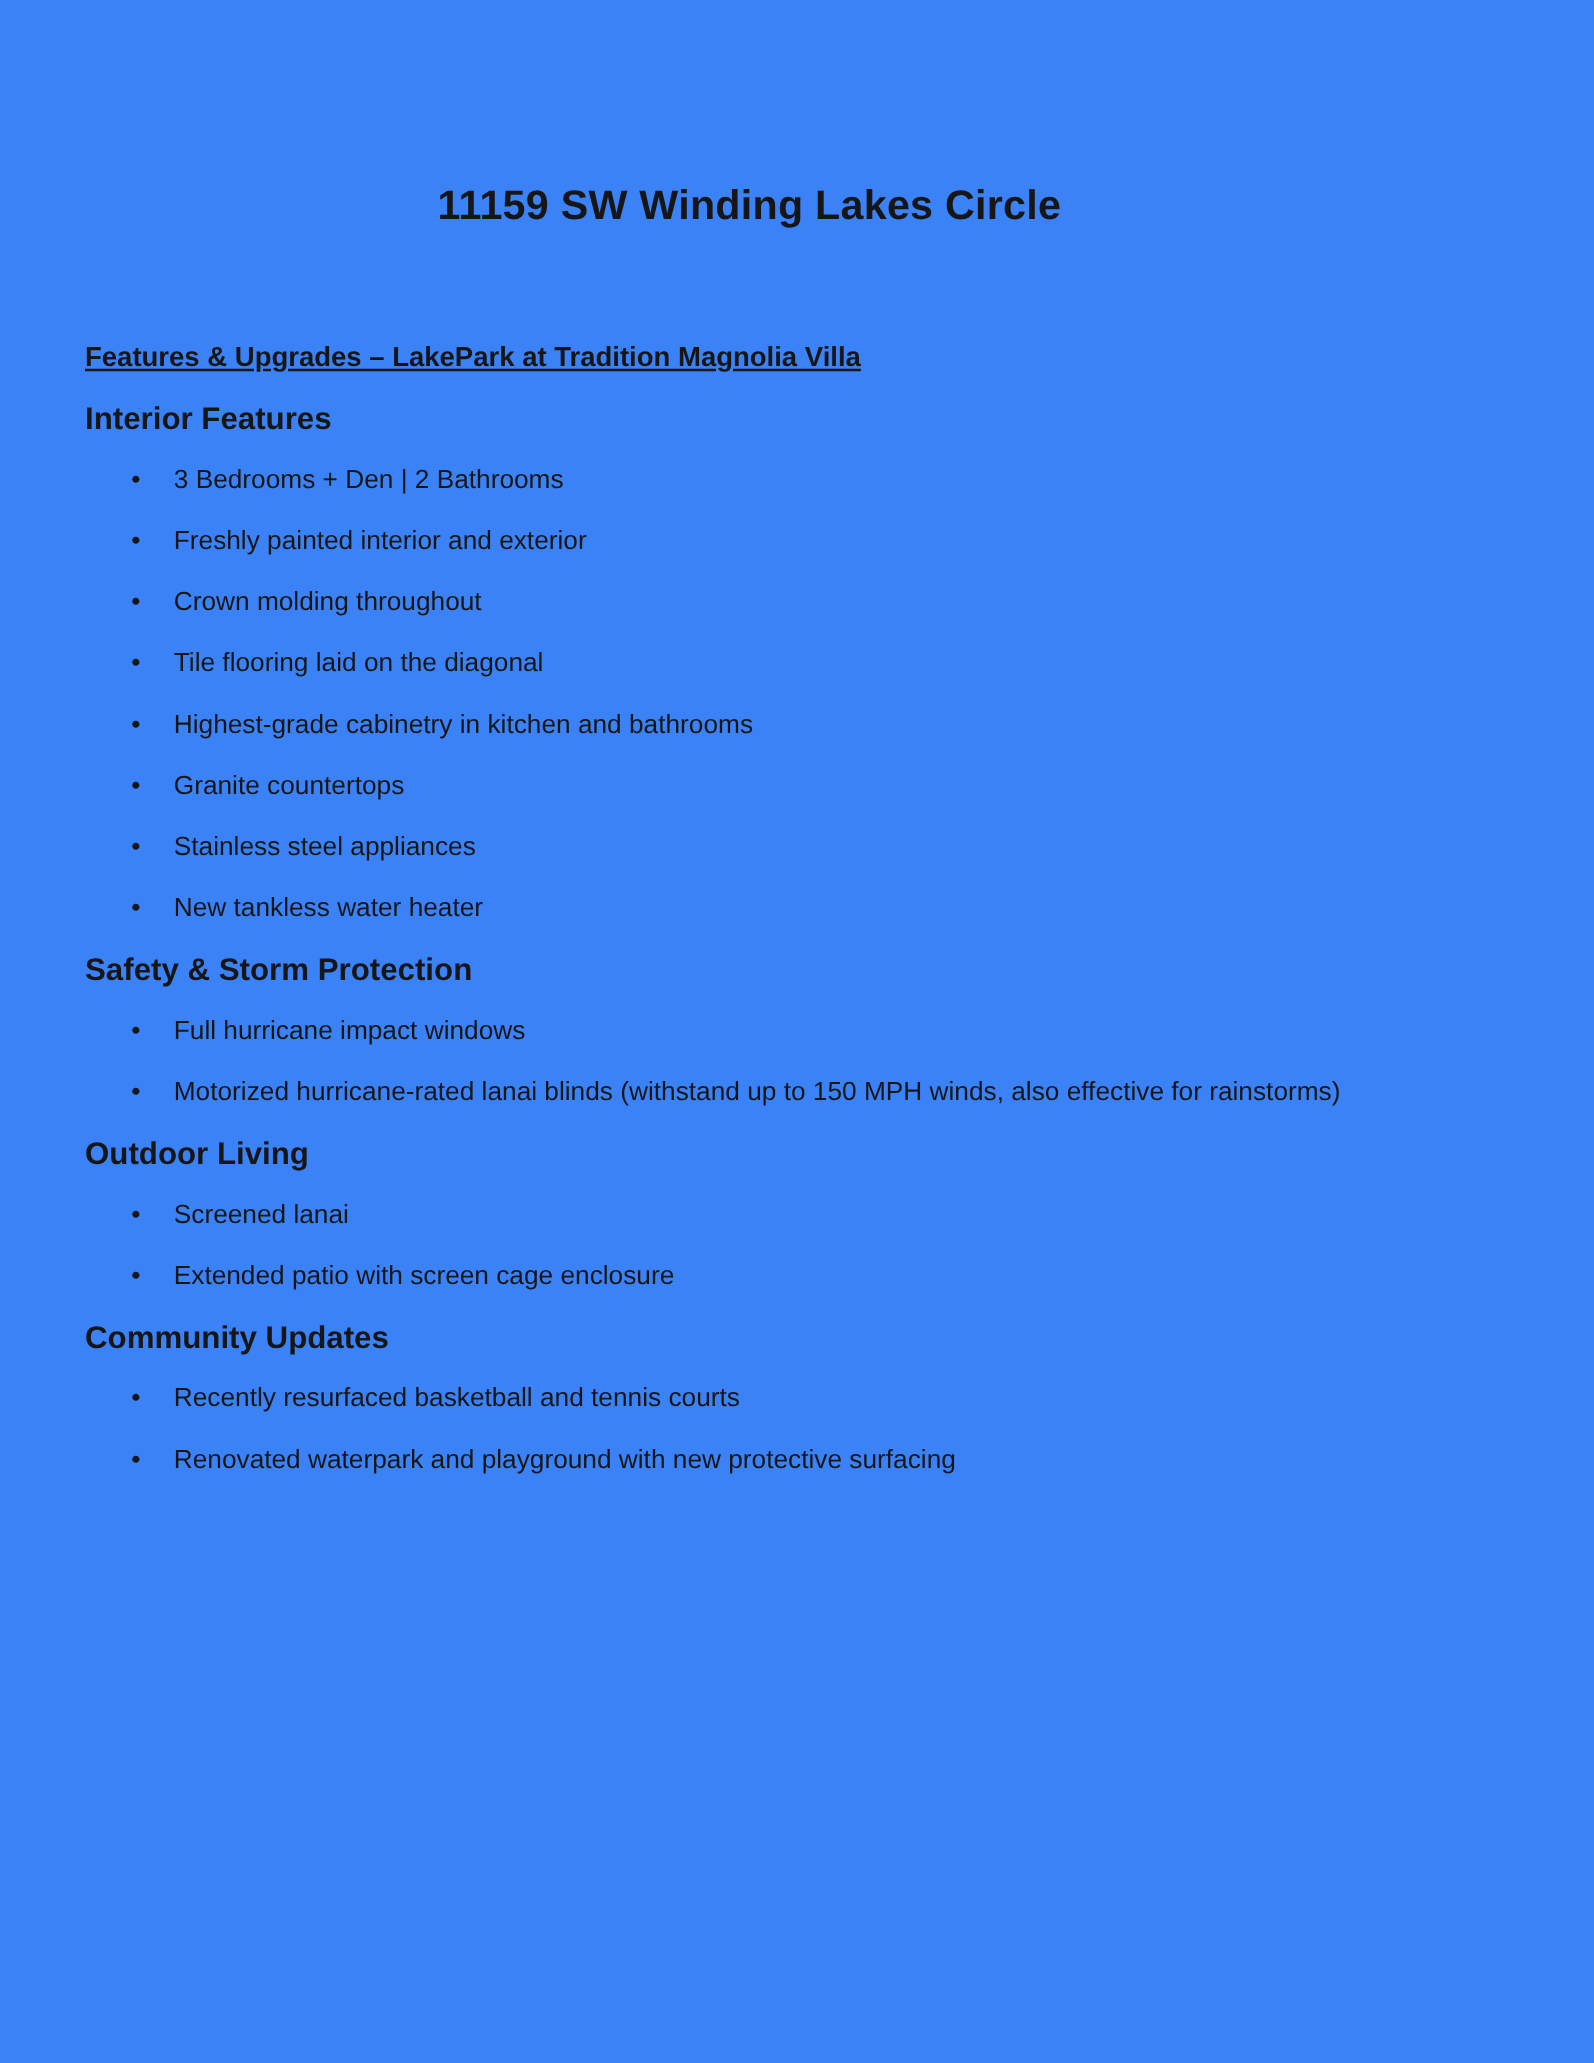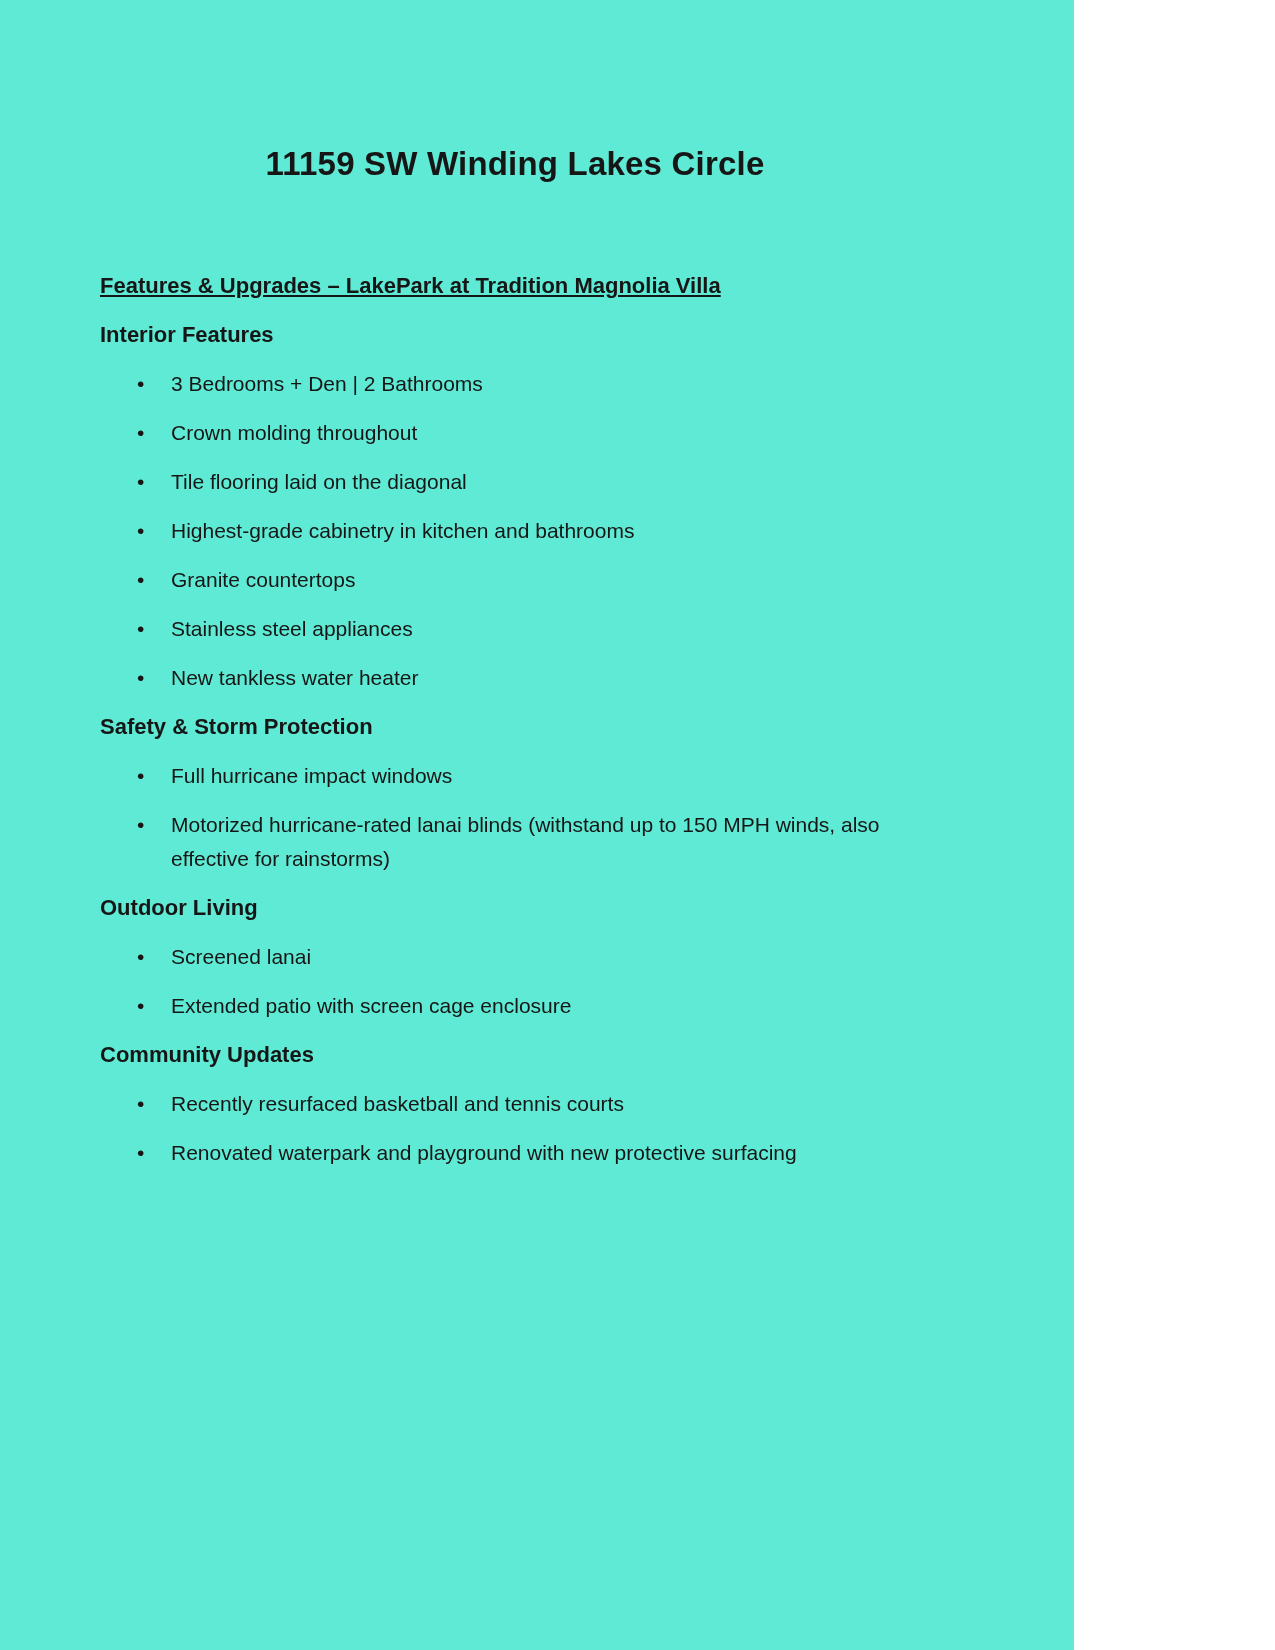--- a/index.html
+++ b/index.html
@@ -2,46 +2,46 @@
 <html><head>
 <meta charset="utf-8">
 <style>
   html, body {
     margin: 0;
     padding: 0;
     background: #ffffff;
   }
   .page {
     position: relative;
-    width: 1074px;
+    width: 1275px;
     height: 1650px;
-    background: #5eead4;
+    background: #3b82f6;
     color: #161616;
     font-family: "Liberation Sans", sans-serif;
     box-sizing: border-box;
-    padding: 142px 144px 0 100px;
+    padding: 142px 144px 0 68px;
     overflow: hidden;
   }
   .doc-title {
     text-align: center;
     font-size: 33px;
     line-height: 44px;
     font-weight: 700;
     margin: 0 0 83px 0;
     letter-spacing: 0.2px;
   }
   .doc-subtitle {
     font-size: 22px;
     line-height: 34px;
     font-weight: 700;
     margin: 0 0 15px 0;
     text-decoration: underline;
   }
   .section-heading {
-    font-size: 22px;
+    font-size: 25px;
     line-height: 34px;
     font-weight: 700;
     margin: 0 0 15px 0;
   }
   ul.bullet-list {
     list-style: none;
     margin: 0;
     padding: 0;
   }
   ul.bullet-list li {
@@ -67,20 +67,21 @@
 <div class="page">
 
   <h1 class="doc-title">11159 SW Winding Lakes Circle</h1>
 
   <p class="doc-subtitle">Features &amp; Upgrades – LakePark at Tradition Magnolia Villa</p>
 
   <div>
     <p class="section-heading">Interior Features</p>
     <ul class="bullet-list">
       <li>3 Bedrooms + Den | 2 Bathrooms</li>
+      <li>Freshly painted interior and exterior</li>
       <li>Crown molding throughout</li>
       <li>Tile flooring laid on the diagonal</li>
       <li>Highest-grade cabinetry in kitchen and bathrooms</li>
       <li>Granite countertops</li>
       <li>Stainless steel appliances</li>
       <li>New tankless water heater</li>
     </ul>
   </div>
 
   <div>

